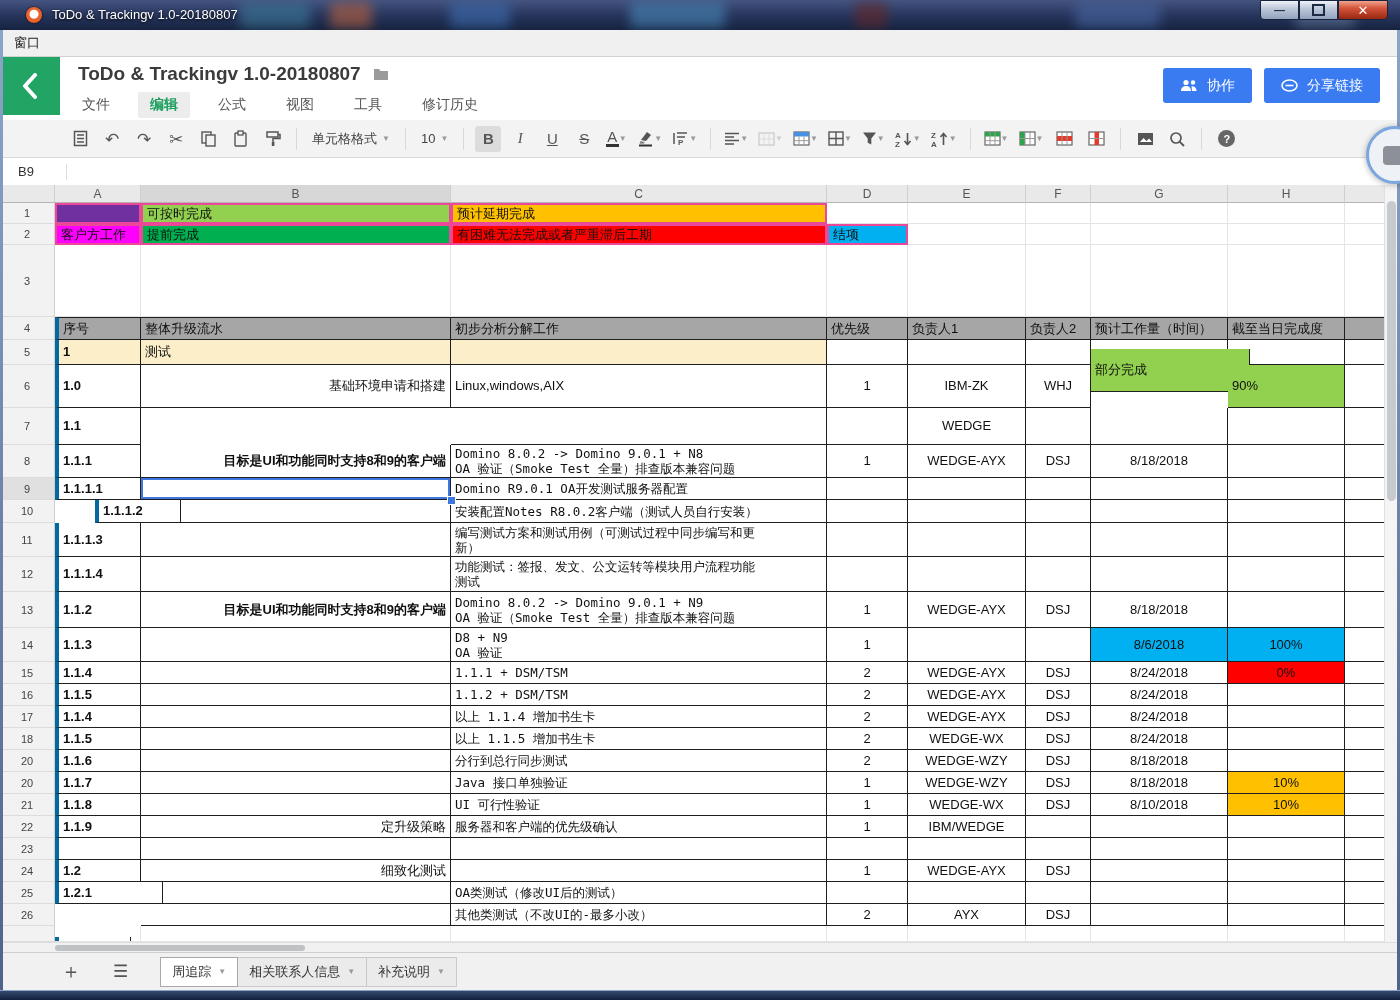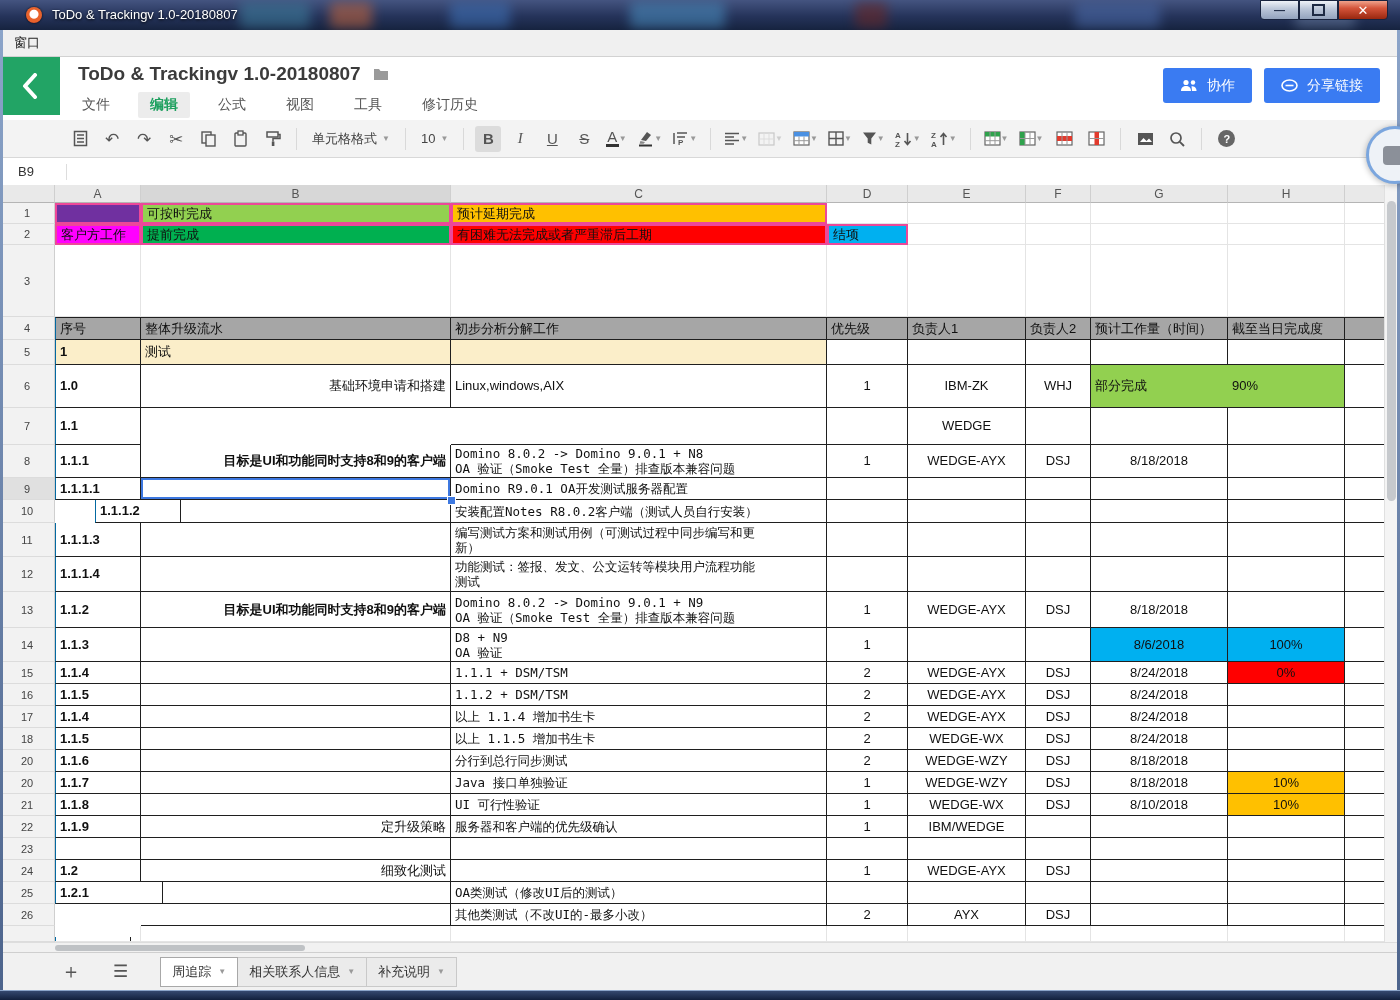--- a/index.html
+++ b/index.html
@@ -71,21 +71,21 @@
       border-bottom:1px solid #b5b5b5;font-size:12px;color:#555;display:flex;align-items:center;
       justify-content:center;box-sizing:border-box}
   .colhdr.hl{background:#d7d7d7}
   .rowhdr{position:absolute;background:#f2f2f2;border-right:1px solid #cfcfcf;border-bottom:1px solid #dcdcdc;
       font-size:11px;color:#444;display:flex;align-items:center;justify-content:center;box-sizing:border-box;cursor:pointer}
   .rowhdr.hl{background:#e0e0e0}
   .cell{position:absolute;box-sizing:border-box;font-size:13px;color:#101010;display:flex;align-items:center;
       padding:0 4px;border-right:1px solid #e4e4e4;border-bottom:1px solid #e4e4e4;white-space:pre-line;
       overflow:hidden;line-height:16px;cursor:cell}
   .cell.tbl{border-right:1px solid #1f1f1f;border-bottom:1px solid #1f1f1f}
-  .cell.first{border-left:1px solid #0369a1}
+  .cell.first{border-left:4px solid #0369a1}
   .cell.rowtop{border-top:1px solid #1f1f1f}
   .cell.boxed{border:2px solid #ec4899}
   .cell.b{font-weight:bold}
   .cell.ac{justify-content:center;text-align:center}
   .cell.ar{justify-content:flex-end;text-align:right}
   .cell.mono{font-family:"DejaVu Sans Mono",monospace;font-size:12.5px;line-height:15px}
   .cell.sel{box-shadow:inset 0 0 0 2px #3d78e0}
   .handle{position:absolute;width:7px;height:7px;background:#3d78e0;border:1px solid #fff;z-index:5}
   .vtrack{position:absolute;left:1384px;top:0;width:13px;height:757px;background:#f4f4f4;
       border-left:1px solid #e0e0e0;z-index:8}
@@ -412,21 +412,21 @@
     <div class="cell tbl" style="left: 1091px; top: 155px; width: 137px; height: 25px;"></div>
     <div class="cell tbl" style="left: 1228px; top: 155px; width: 117px; height: 25px;"></div>
     <div class="cell tbl" style="left: 1345px; top: 155px; width: 57px; height: 25px;"></div>
     <div class="rowhdr" style="left: 0px; top: 180px; width: 55px; height: 43px;">6</div>
     <div class="cell tbl first b" style="left: 55px; top: 180px; width: 86px; height: 43px;">1.0</div>
     <div class="cell tbl ar" style="left: 141px; top: 180px; width: 310px; height: 43px;">基础环境申请和搭建</div>
     <div class="cell tbl" style="left: 451px; top: 180px; width: 376px; height: 43px;">Linux,windows,AIX</div>
     <div class="cell tbl ac" style="left: 827px; top: 180px; width: 81px; height: 43px;">1</div>
     <div class="cell tbl ac" style="left: 908px; top: 180px; width: 118px; height: 43px;">IBM-ZK</div>
     <div class="cell tbl ac" style="left: 1026px; top: 180px; width: 65px; height: 43px;">WHJ</div>
-    <div class="cell tbl" style="left: 1091px; top: 180px; width: 159px; height: 43px; background: rgb(146, 208, 80);">部分完成</div>
+    <div class="cell tbl" style="left: 1091px; top: 164px; width: 159px; height: 43px; background: rgb(146, 208, 80);">部分完成</div>
     <div class="cell tbl" style="left: 1228px; top: 180px; width: 117px; height: 43px; background: rgb(146, 208, 80);">90%</div>
     <div class="cell tbl" style="left: 1345px; top: 180px; width: 57px; height: 43px;"></div>
     <div class="rowhdr" style="left: 0px; top: 223px; width: 55px; height: 37px;">7</div>
     <div class="cell tbl first b" style="left: 55px; top: 223px; width: 86px; height: 37px;">1.1</div>
     <div class="cell tbl" style="left: 451px; top: 223px; width: 376px; height: 37px;"></div>
     <div class="cell tbl" style="left: 827px; top: 223px; width: 81px; height: 37px;"></div>
     <div class="cell tbl ac" style="left: 908px; top: 223px; width: 118px; height: 37px;">WEDGE</div>
     <div class="cell tbl" style="left: 1026px; top: 223px; width: 65px; height: 37px;"></div>
     <div class="cell tbl" style="left: 1091px; top: 223px; width: 137px; height: 37px;"></div>
     <div class="cell tbl" style="left: 1228px; top: 223px; width: 117px; height: 37px;"></div>

